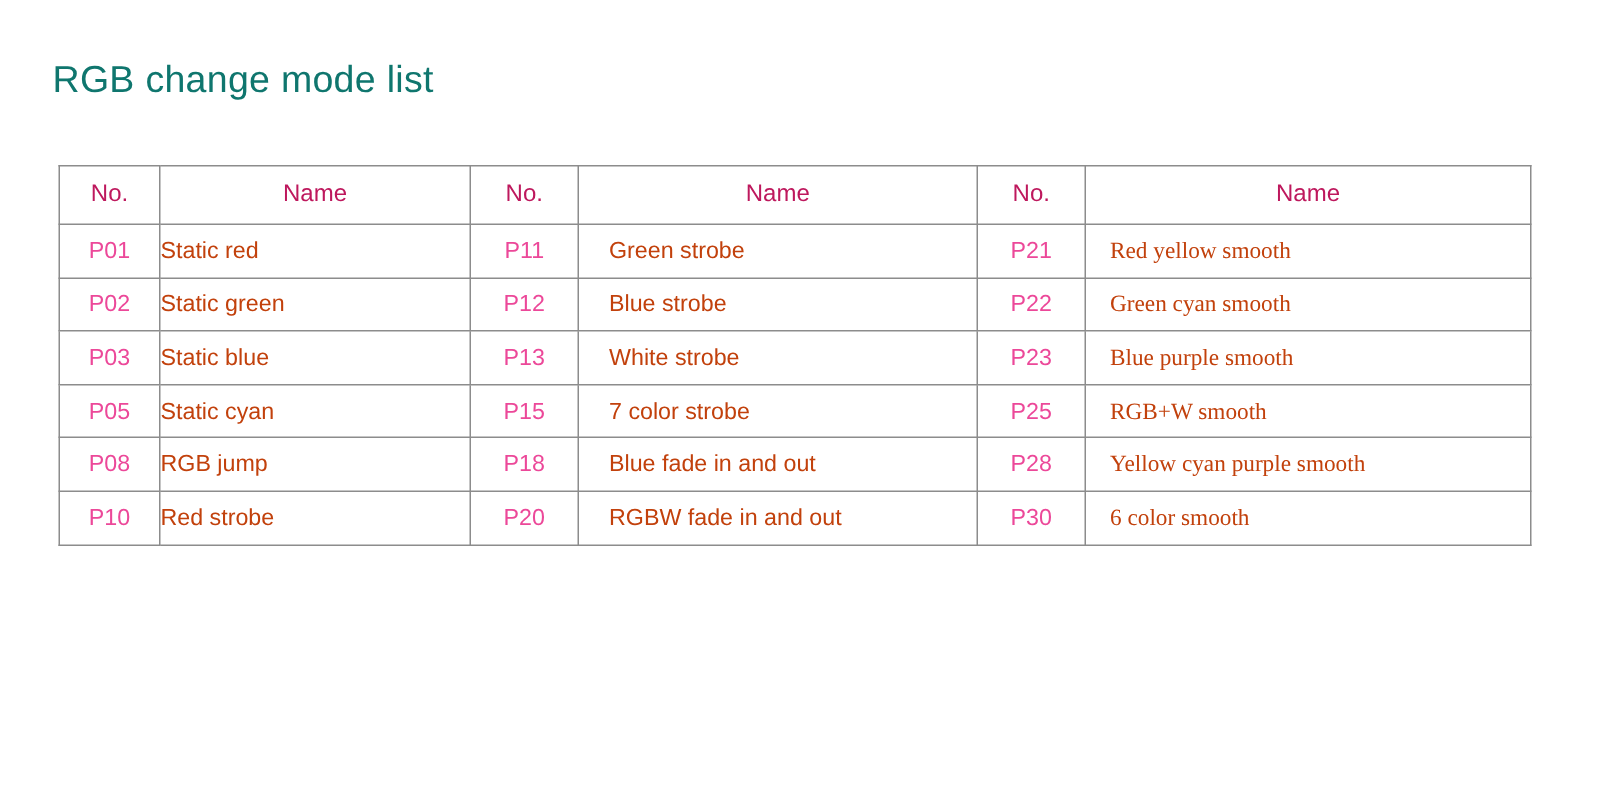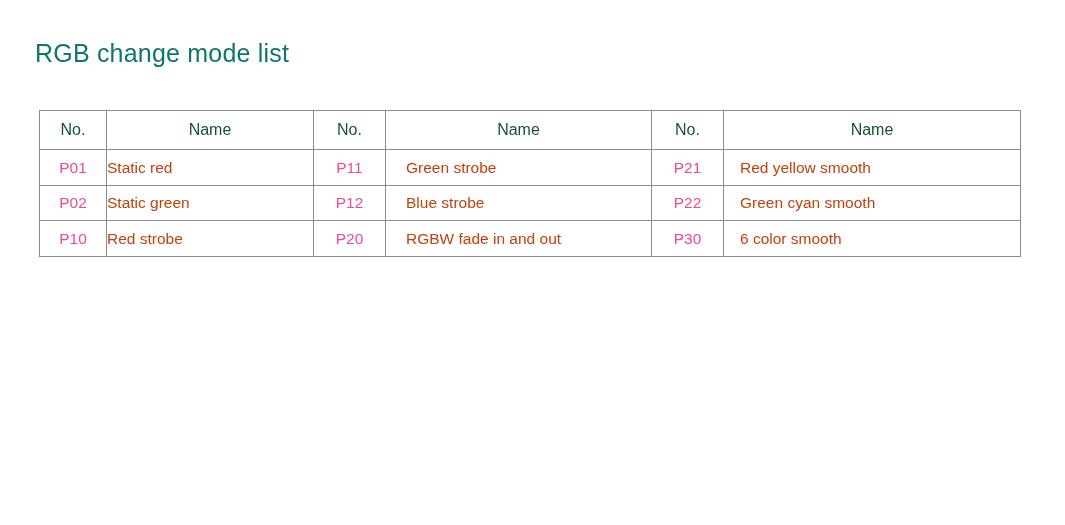--- a/index.html
+++ b/index.html
@@ -52,21 +52,21 @@
     padding: 0;
     height: 34.6px;
     vertical-align: middle;
     overflow: hidden;
     white-space: nowrap;
   }
 
   table.mode-table thead th {
     height: 38px;
     font-size: 16px;
-    color: #14532d;
+    color: #be185d;
   }
 
   
   col.c-no    { width: 67px; }
   col.c-nm1   { width: 207px; }
   col.c-no2   { width: 72px; }
   col.c-nm2   { width: 266px; }
   col.c-no3   { width: 72px; }
   col.c-nm3   { width: 297px; }
 
@@ -77,20 +77,21 @@
   td.name {
     text-align: left;
     padding-left: 38px;
     color: #c2410c;
   }
   td.name.wide {
     padding-left: 20px;
   }
   td.name.wide3 {
     padding-left: 16px;
+    font-family: Liberation Serif, serif;
   }
 </style>
 </head>
 <body>
 
 <h1 id="page-title">RGB change mode list</h1>
 
 <div id="mode-table-wrap">
   <table class="mode-table">
     <colgroup>
@@ -122,20 +123,44 @@
         </tr>
         <tr>
           <td class="num">P02</td>
           <td class="name">Static green</td>
           <td class="num">P12</td>
           <td class="name wide">Blue strobe</td>
           <td class="num">P22</td>
           <td class="name wide3">Green cyan smooth</td>
         </tr>
         <tr>
+          <td class="num">P03</td>
+          <td class="name">Static blue</td>
+          <td class="num">P13</td>
+          <td class="name wide">White strobe</td>
+          <td class="num">P23</td>
+          <td class="name wide3">Blue purple smooth</td>
+        </tr>
+        <tr>
+          <td class="num">P05</td>
+          <td class="name">Static cyan</td>
+          <td class="num">P15</td>
+          <td class="name wide">7 color strobe</td>
+          <td class="num">P25</td>
+          <td class="name wide3">RGB+W smooth</td>
+        </tr>
+        <tr>
+          <td class="num">P08</td>
+          <td class="name">RGB jump</td>
+          <td class="num">P18</td>
+          <td class="name wide">Blue fade in and out</td>
+          <td class="num">P28</td>
+          <td class="name wide3">Yellow cyan purple smooth</td>
+        </tr>
+        <tr>
           <td class="num">P10</td>
           <td class="name">Red strobe</td>
           <td class="num">P20</td>
           <td class="name wide">RGBW fade in and out</td>
           <td class="num">P30</td>
           <td class="name wide3">6 color smooth</td>
         </tr>
       </tbody>
   </table>
 </div>

